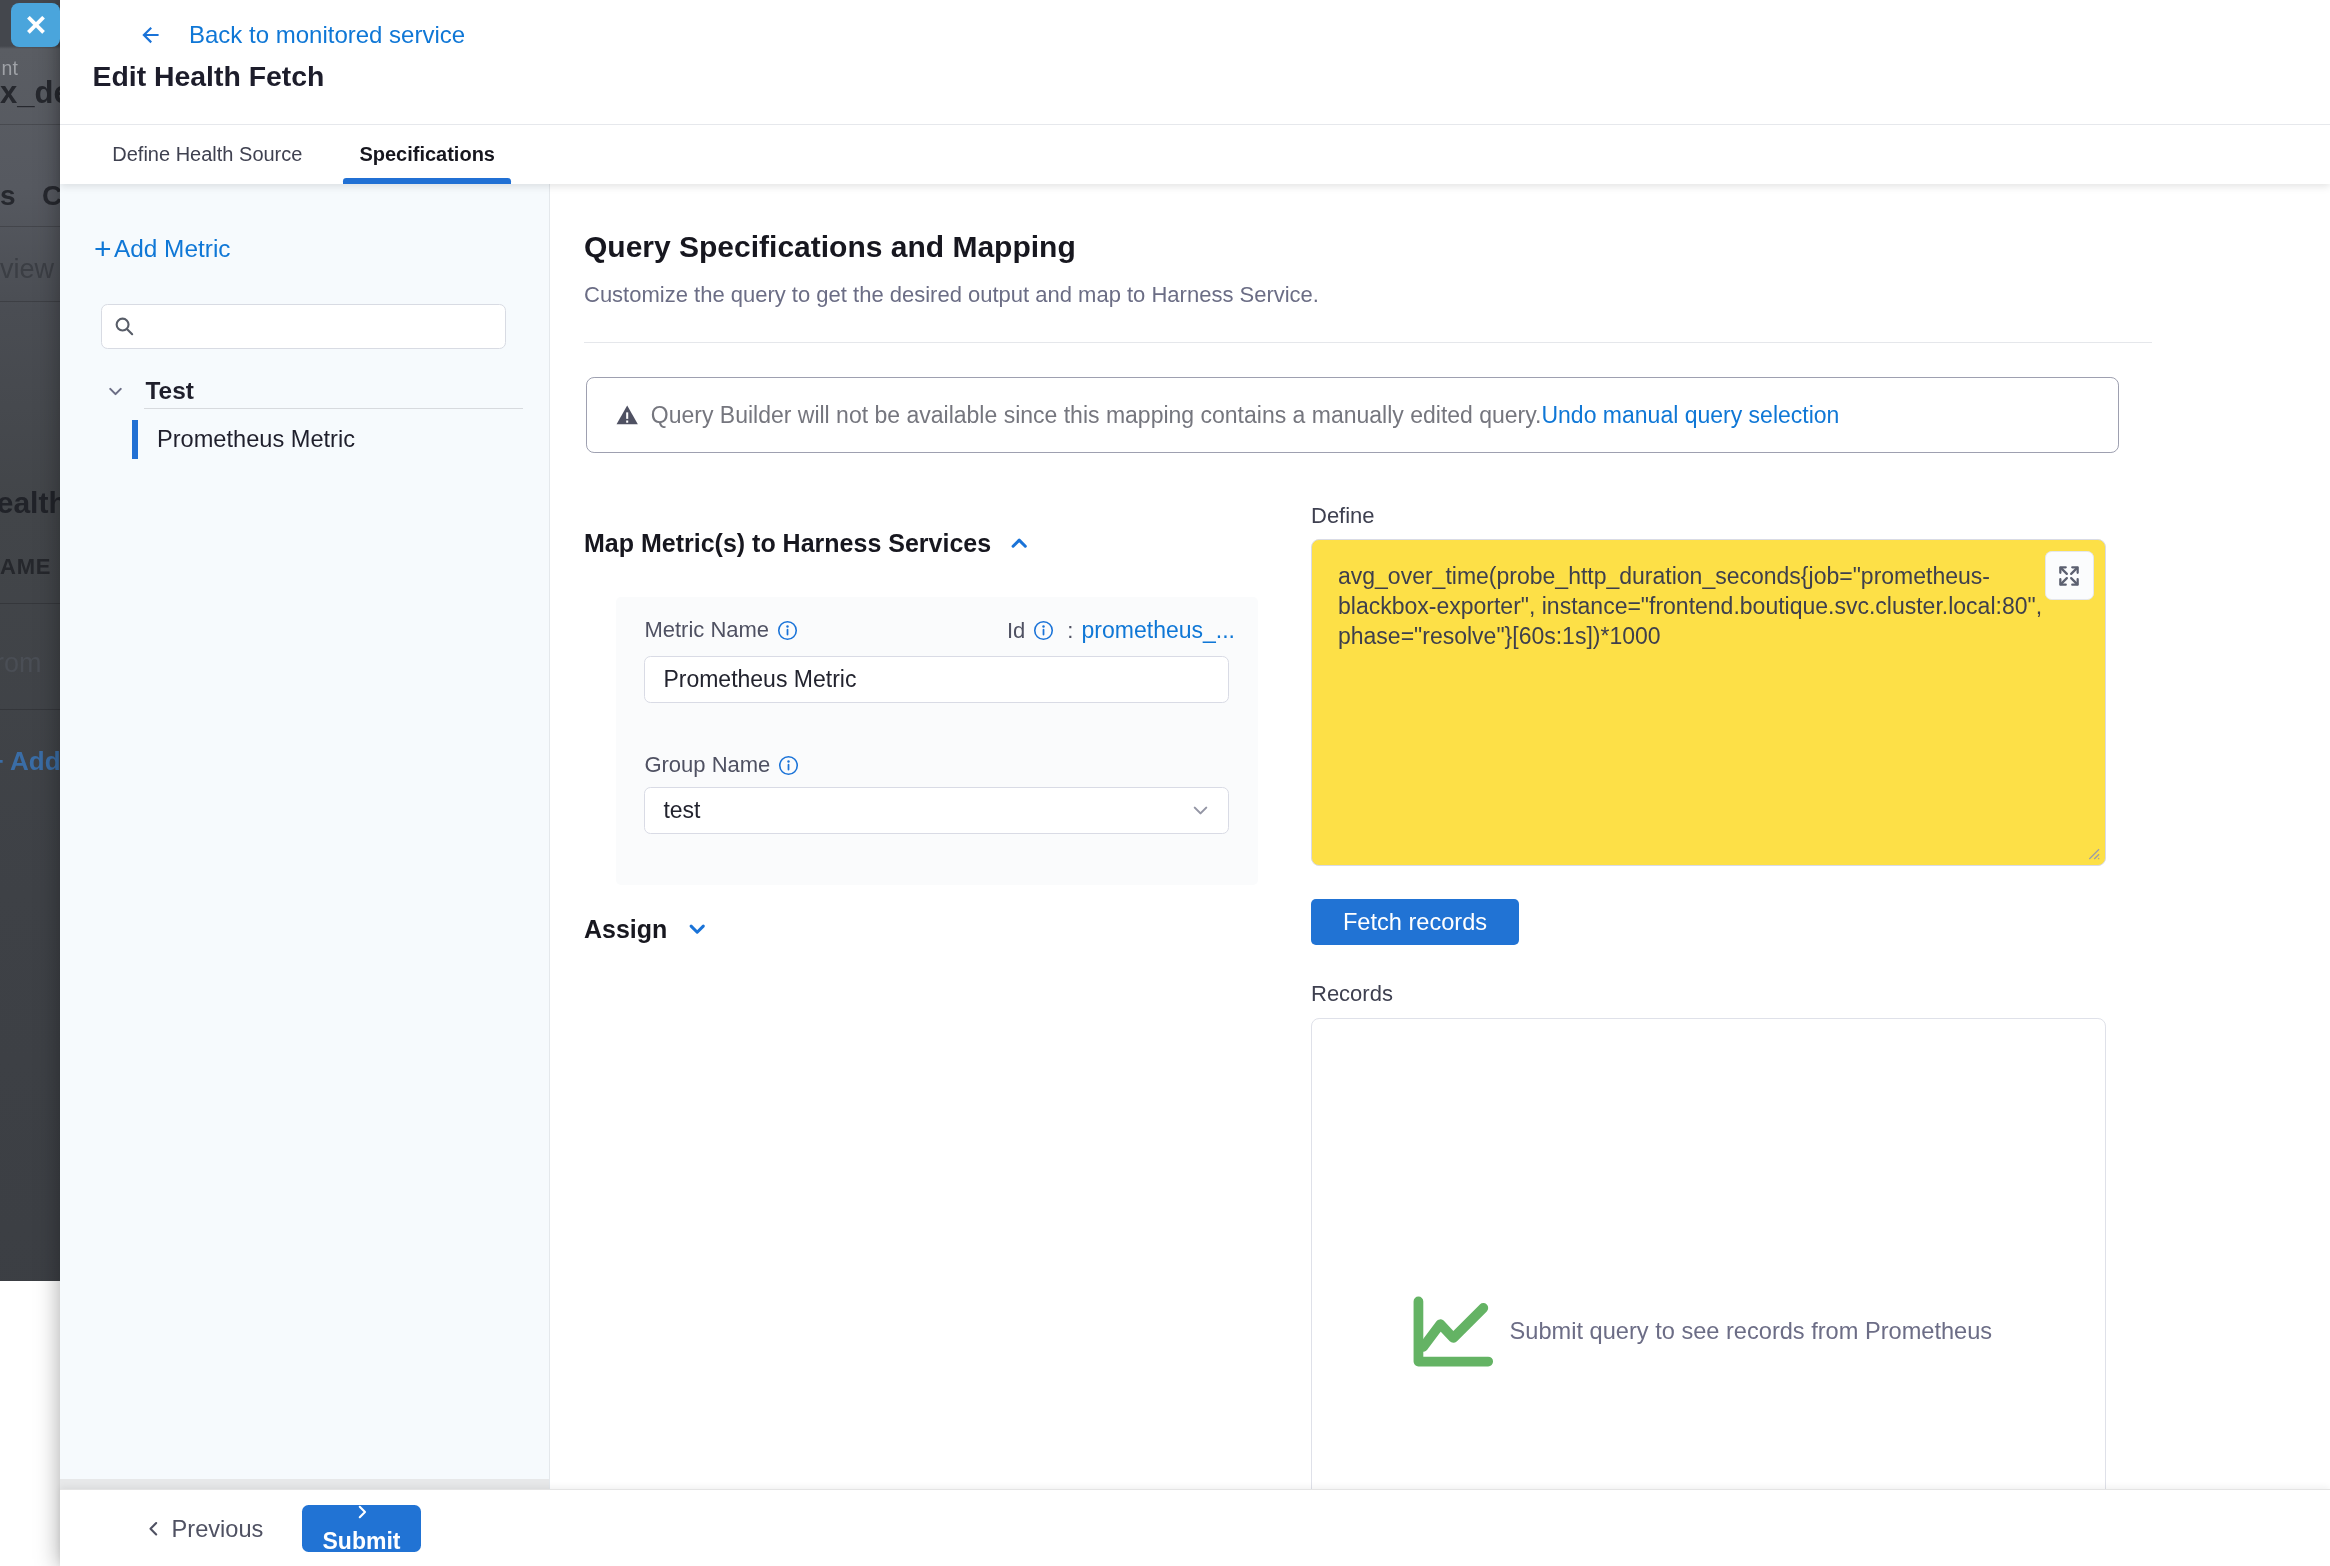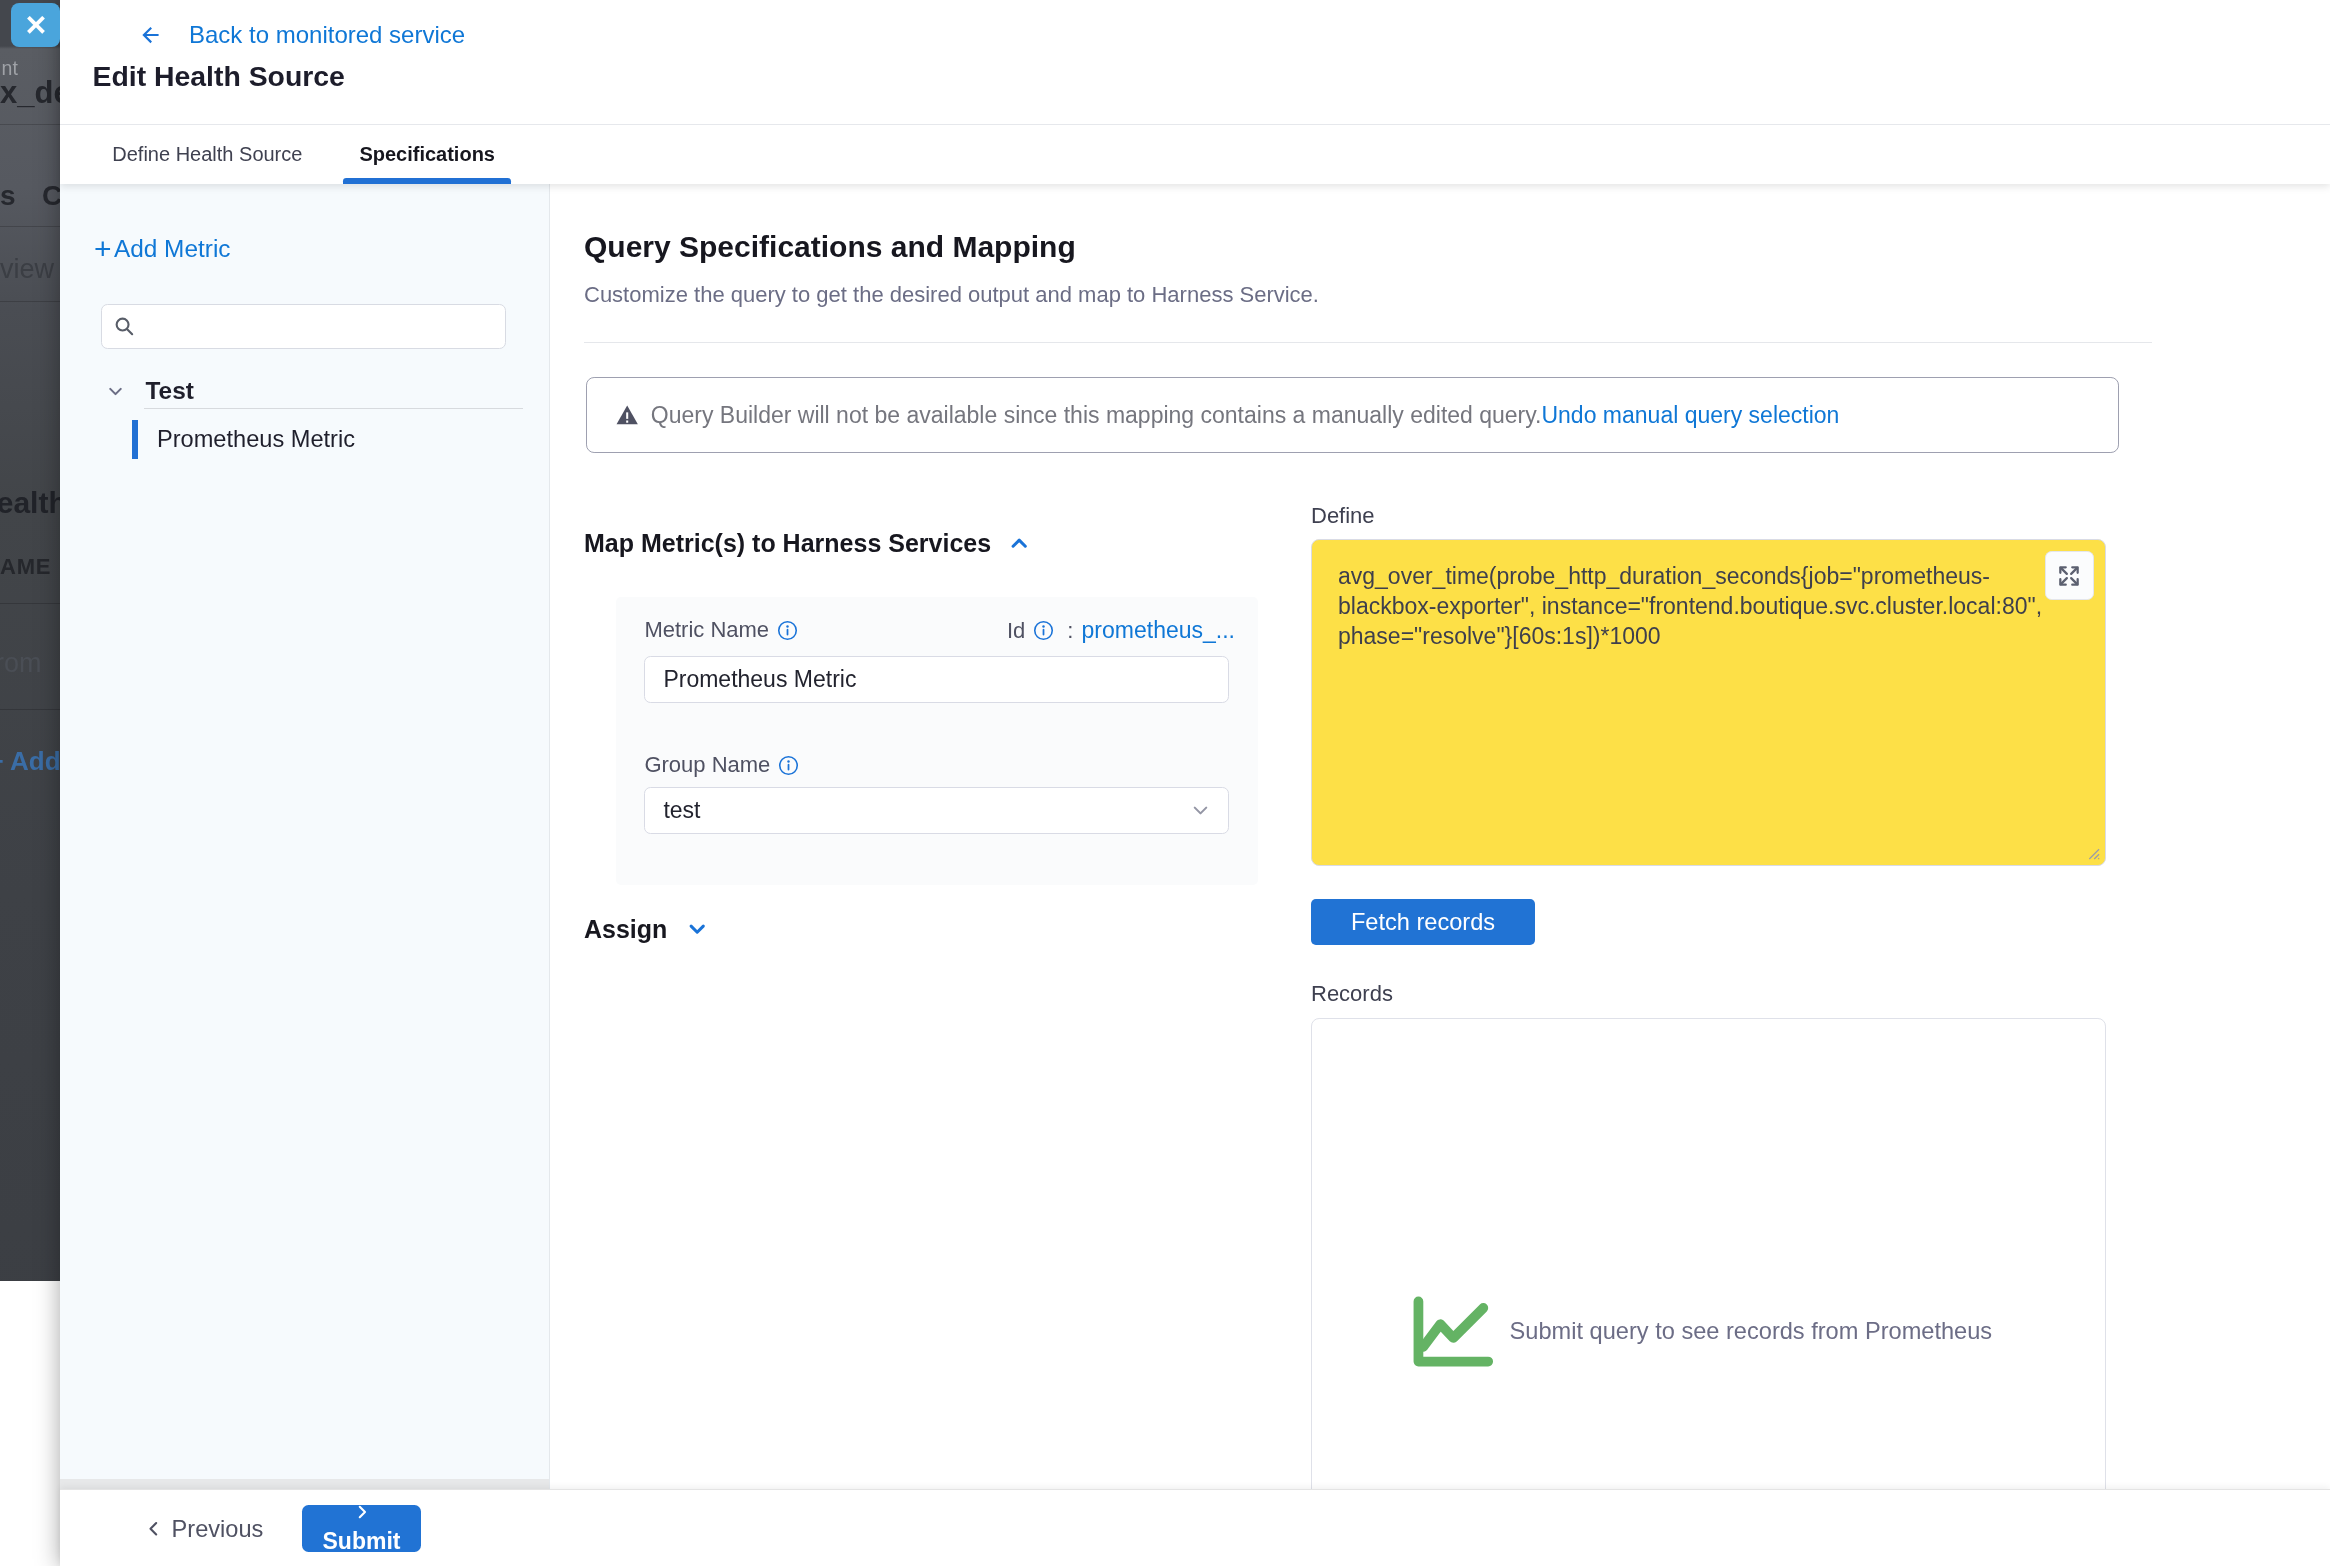--- a/index.html
+++ b/index.html
@@ -105,21 +105,21 @@
   .query-label { position:absolute; left:761px; top:319px; font-size:22px; color:#3e4050; }
   .query-box { position:absolute; left:761px; top:355px; width:795px; height:327px; background:#fde047;
     border:1.6px solid #d9dbe5; border-radius:8.1px; }
   .query-text { position:absolute; left:26px; top:21px; width:733px; font-size:23px; line-height:30px;
     color:#3e3f4c; white-space:pre-wrap; overflow-wrap:normal; word-break:normal; }
   .expand-btn { position:absolute; right:11.4px; top:11.4px; width:49px; height:49px; background:#fbfcfd;
     border:1.6px solid #e4e6ec; border-radius:6.5px; display:flex; align-items:center; justify-content:center;
     cursor:pointer; }
   .resize-handle { position:absolute; right:3.3px; bottom:3.3px; cursor:nwse-resize; display:flex; }
 
-  .fetch-btn { position:absolute; left:761px; top:715px; width:224px; height:46px; background:#2173d4;
+  .fetch-btn { position:absolute; left:761px; top:715px; width:208px; height:46px; background:#2173d4;
     border-radius:4.9px; color:#fff; font-size:23.6px; font-weight:500; display:flex; align-items:center;
     justify-content:center; cursor:pointer; }
 
   .records-label { position:absolute; left:761px; top:797px; font-size:22px; color:#3e4050; }
   .records-box { position:absolute; left:761px; top:834px; width:795px; height:536px; background:#fff;
     border:1.6px solid #dfe1e9; border-radius:8.1px; }
   .records-empty { position:absolute; left:98px; top:276px; display:flex; align-items:center; gap:14.6px; }
   .records-empty-text { font-size:23.6px; color:#6c6d86; }
 
   
@@ -163,21 +163,21 @@
 
     <div class="modal-header">
       <div class="back-link">
         <span>
           <svg width="26" height="26" viewBox="0 0 24 24">
               <path d="M19 11H7.8l5.1-5.1-1.4-1.4L4 12l7.5 7.5 1.4-1.4L7.8 13H19z" fill="#1a73d8"></path>
             </svg>
         </span>
         <span>Back to monitored service</span>
       </div>
-      <div class="page-title">Edit Health Source</div>
+      <div class="page-title">Edit Health Fetch</div>
       <div class="tabs">
         <div class="tab tab-inactive">
           <span>Define Health Source</span>
         </div>
         <div class="tab tab-active">
           <span>Specifications</span>
           <span class="tab-underline"></span>
         </div>
       </div>
     </div>

